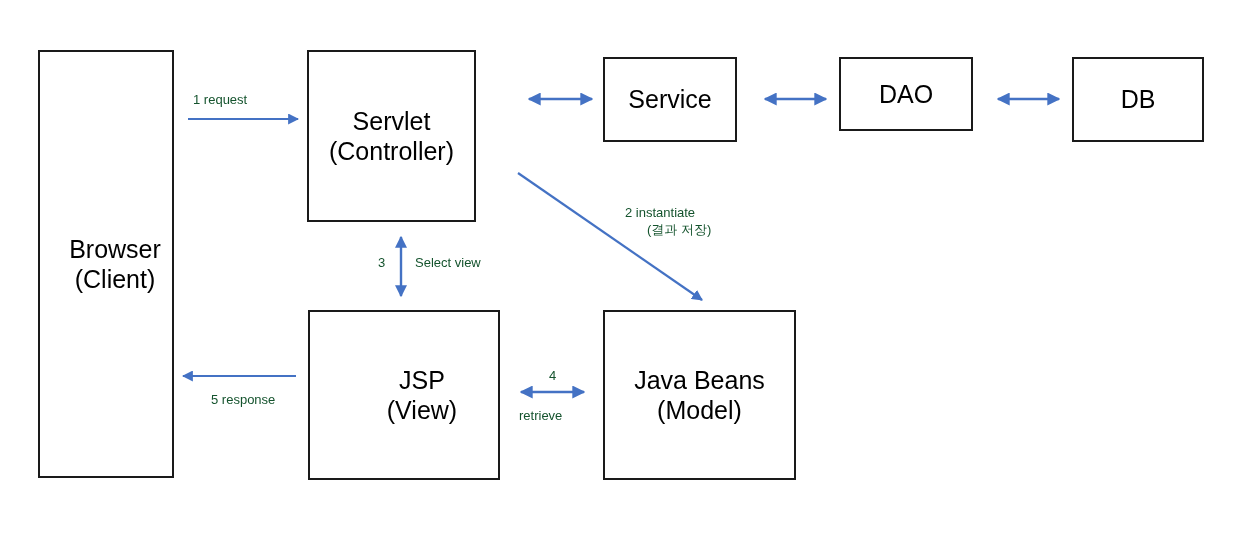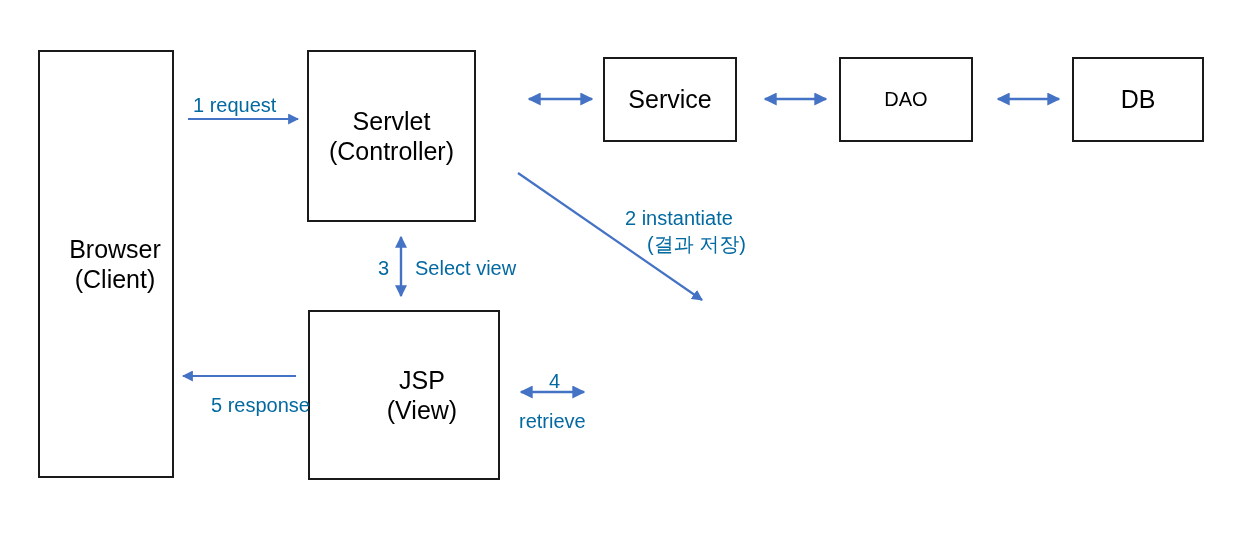--- a/index.html
+++ b/index.html
@@ -35,39 +35,39 @@
   }
   .node-label {
     display: block;
     white-space: pre-line;
   }
 
   
   #node-browser   { left: 38px;   top: 50px;  width: 136px; height: 428px; font-size: 25px; padding-left: 18px; }
   #node-servlet   { left: 307px;  top: 50px;  width: 169px; height: 172px; font-size: 25px; }
   #node-service   { left: 603px;  top: 57px;  width: 134px; height: 85px;  font-size: 25px; }
-  #node-dao       { left: 839px;  top: 57px;  width: 134px; height: 85px;  font-size: 20px; }
+  #node-dao       { left: 839px;  top: 57px;  width: 134px; height: 74px;  font-size: 25px; }
   #node-db        { left: 1072px; top: 57px;  width: 132px; height: 85px;  font-size: 25px; }
   #node-jsp       { left: 308px;  top: 310px; width: 192px; height: 170px; font-size: 25px; padding-left: 36px; }
   #node-beans     { left: 603px;  top: 310px; width: 193px; height: 170px; font-size: 25px; }
 
   
   #arrows {
     position: absolute;
     left: 0; top: 0;
     width: 1240px;
     height: 550px;
     pointer-events: none;
   }
 
   
   .edge-label {
     position: absolute;
-    font-size: 20px;
-    color: #0369a1;
+    font-size: 13px;
+    color: #14532d;
     white-space: nowrap;
     line-height: 1.3;
   }
 
   #lbl-request    { left: 193px; top: 92px; }
   #lbl-response   { left: 186px; top: 392px; margin-left: 25px; }
   #lbl-selectnum  { left: 378px; top: 255px; }
   #lbl-selectview { left: 415px; top: 255px; }
   #lbl-instantiate{ left: 617px; top: 205px; text-align: left; margin-left: 8px; }
   #lbl-instantiate .ko { display: block; padding-left: 22px; }
@@ -126,20 +126,24 @@
 
   <div class="node" id="node-db">
     <span class="node-label">DB</span>
   </div>
 
   <div class="node" id="node-jsp">
     <span class="node-label">JSP
 (View)</span>
   </div>
 
+  <div class="node" id="node-beans">
+    <span class="node-label">Java Beans
+(Model)</span>
+  </div>
 
   <div class="edge-label" id="lbl-request">1 request</div>
 
   <div class="edge-label" id="lbl-instantiate"><span>2 instantiate</span><span class="ko">(결과 저장)</span></div>
 
   <div class="edge-label" id="lbl-selectnum">3</div>
   <div class="edge-label" id="lbl-selectview">Select view</div>
 
   <div class="edge-label" id="lbl-retrievenum">4</div>
   <div class="edge-label" id="lbl-retrieve">retrieve</div>

